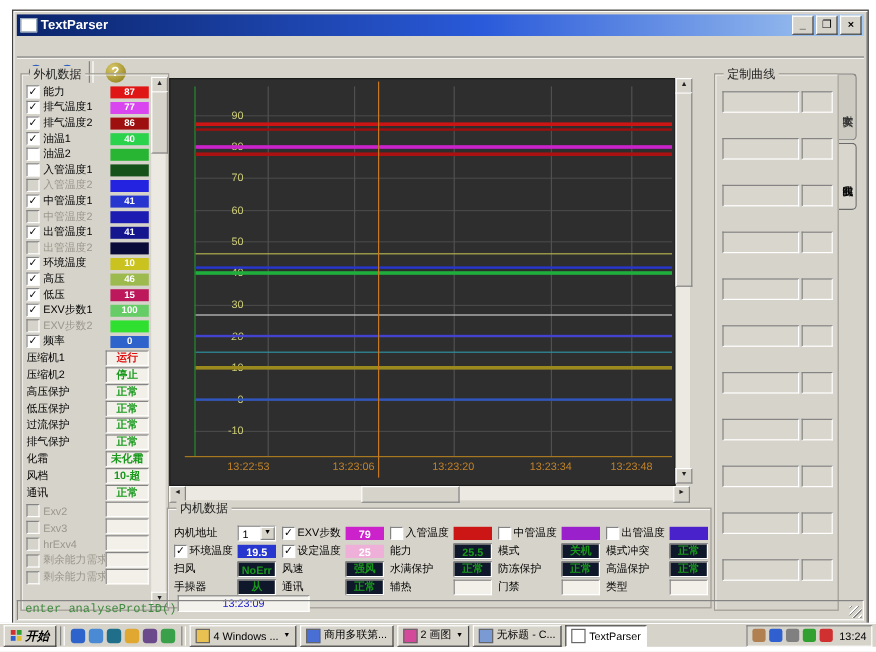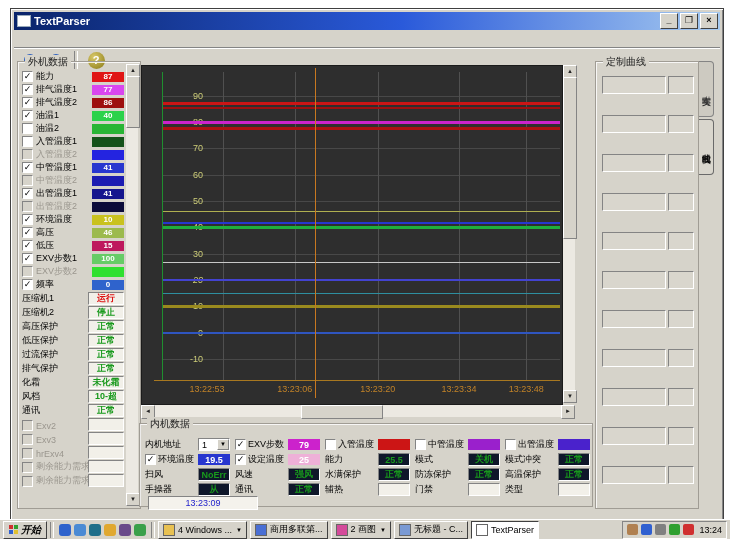--- a/index.html
+++ b/index.html
@@ -483,20 +483,24 @@
           <div class="rp-box" style="left: 72px; top: 326px; width: 24px;"></div>
           <div class="rp-box" style="left: 6px; top: 365px; width: 62px;"></div>
           <div class="rp-box" style="left: 72px; top: 365px; width: 24px;"></div>
           <div class="rp-box" style="left: 6px; top: 404px; width: 62px;"></div>
           <div class="rp-box" style="left: 72px; top: 404px; width: 24px;"></div>
         </div>
     </div>
 
     <div id="side-tabs"></div>
 
+    <div class="statusbar">
+      <span>enter analyseProtID()</span>
+      <span class="grip"></span>
+    </div>
   <div class="side-tab" style="top: 52px; height: 54px;">实时文本</div>
       <div class="side-tab active" style="top: 110px; height: 54px;">实时曲线</div>
     </div>
 
   <div class="taskbar">
     <div class="startbtn">
       <span class="flag">
         <i style="background:#d03030;"></i>
           <i style="background:#30a030;"></i>
           <i style="background:#3060d0;"></i>

